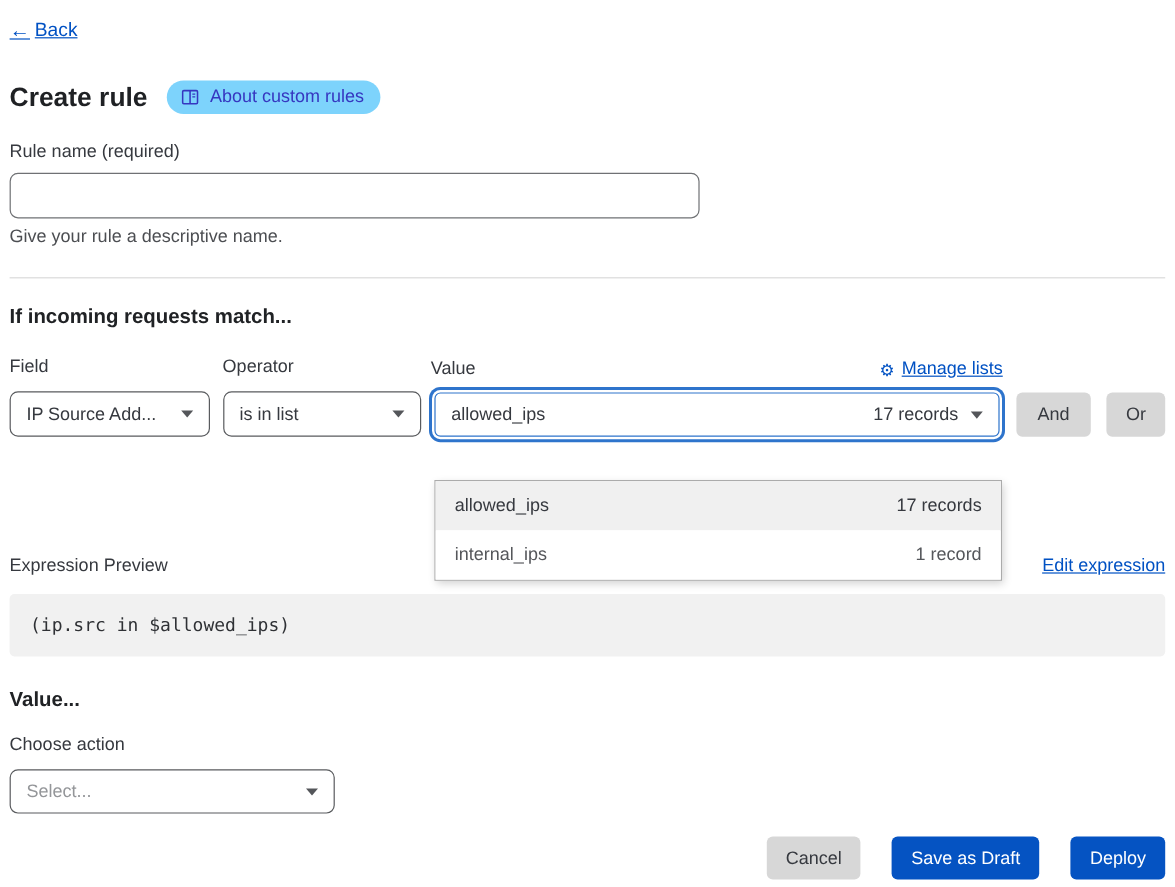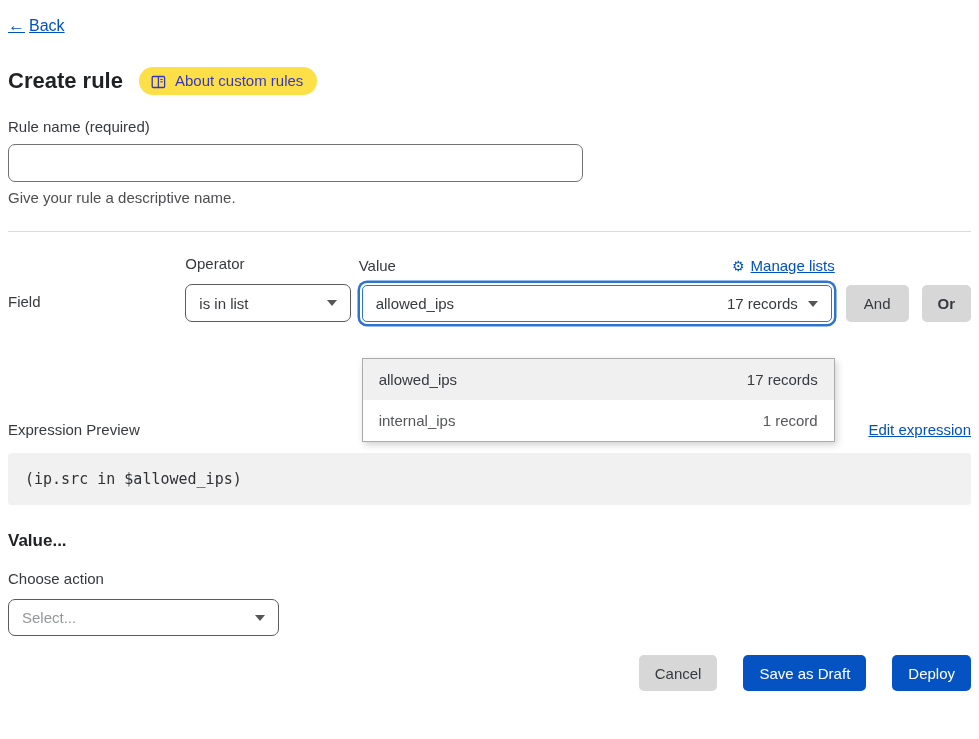--- a/index.html
+++ b/index.html
@@ -13,22 +13,22 @@
 
   
   .back-row { margin-bottom:0; }
   .back-link { color:#0051c3; text-decoration:underline; cursor:pointer; display:inline-flex; align-items:center; gap:4px; font-size:16px; }
   .back-arrow { text-decoration:none; font-size:17px; }
 
   
   .heading-row { margin-top:31px; display:flex; align-items:center; gap:16px; }
   .page-title { font-size:22px; font-weight:bold; color:#1f2124; }
   .about-badge {
-    display:inline-flex; align-items:flex-end; gap:9px;
-    background:#fde047; color:#3637c0;
+    display:inline-flex; align-items:center; gap:9px;
+    background:#7dd3fc; color:#3637c0;
     padding:5px 14px 6px 12px; border-radius:16px; font-size:15px; cursor:pointer;
   }
   .about-badge svg { display:block; }
 
   
   .rule-name-label { margin-top:23px; color:#36393f; }
   .rule-name-input {
     margin-top:9px; display:block; width:575px; height:38px;
     border:1px solid #6f7174; border-radius:7px; padding:0 12px;
     font-family:"Liberation Sans", sans-serif; font-size:15px; color:#36393f; outline:none;
@@ -62,21 +62,21 @@
   .value-select {
     position:relative; height:37px;
     border:1.5px solid #2e74cc; border-radius:5px;
     box-shadow:0 0 0 2px #ffffff, 0 0 0 4.5px #2e74cc;
     margin:0 3px;
   }
   .value-right { display:flex; align-items:center; }
   .btn { border:none; cursor:pointer; font-family:"Liberation Sans", sans-serif; font-size:15px; border-radius:5px; }
   .btn-gray { background:#d7d7d7; color:#36393f; }
   .and-btn { margin-left:11px; height:37px; padding:0 18px; }
-  .or-btn { margin-left:13px; height:37px; padding:0 16px;font-weight:bold; }
+  .or-btn { margin-left:13px; height:37px; padding:0 16px; }
 
   
   .dropdown-panel {
     position:absolute; left:3px; top:101px; width:473px;
     background:#fff; border:1px solid #ababab;
     box-shadow:2px 3px 7px rgba(0,0,0,0.18); z-index:30;
   }
   .dropdown-item {
     height:41px; padding:0 16px; display:flex; align-items:center; justify-content:space-between;
     cursor:pointer; color:#55575b; font-size:15px; background:#fff;
@@ -134,24 +134,29 @@
       <span>About custom rules</span>
     </div>
   </div>
 
   <div class="rule-name-label">Rule name (required)</div>
   <input class="rule-name-input" type="text" value="" style="">
   <div class="helper-text">Give your rule a descriptive name.</div>
 
   <div class="divider"></div>
 
+  <div class="section-heading">If incoming requests match...</div>
 
   <div class="cond-row">
     <div class="cond-col col-field">
       <div class="cond-label">Field</div>
+      <div class="select-box">
+        <span>IP Source Add...</span>
+        <span class="caret"></span>
+      </div>
     </div>
 
     <div class="cond-col col-operator">
       <div class="cond-label">Operator</div>
       <div class="select-box">
         <span>is in list</span>
         <span class="caret"></span>
       </div>
     </div>
 

